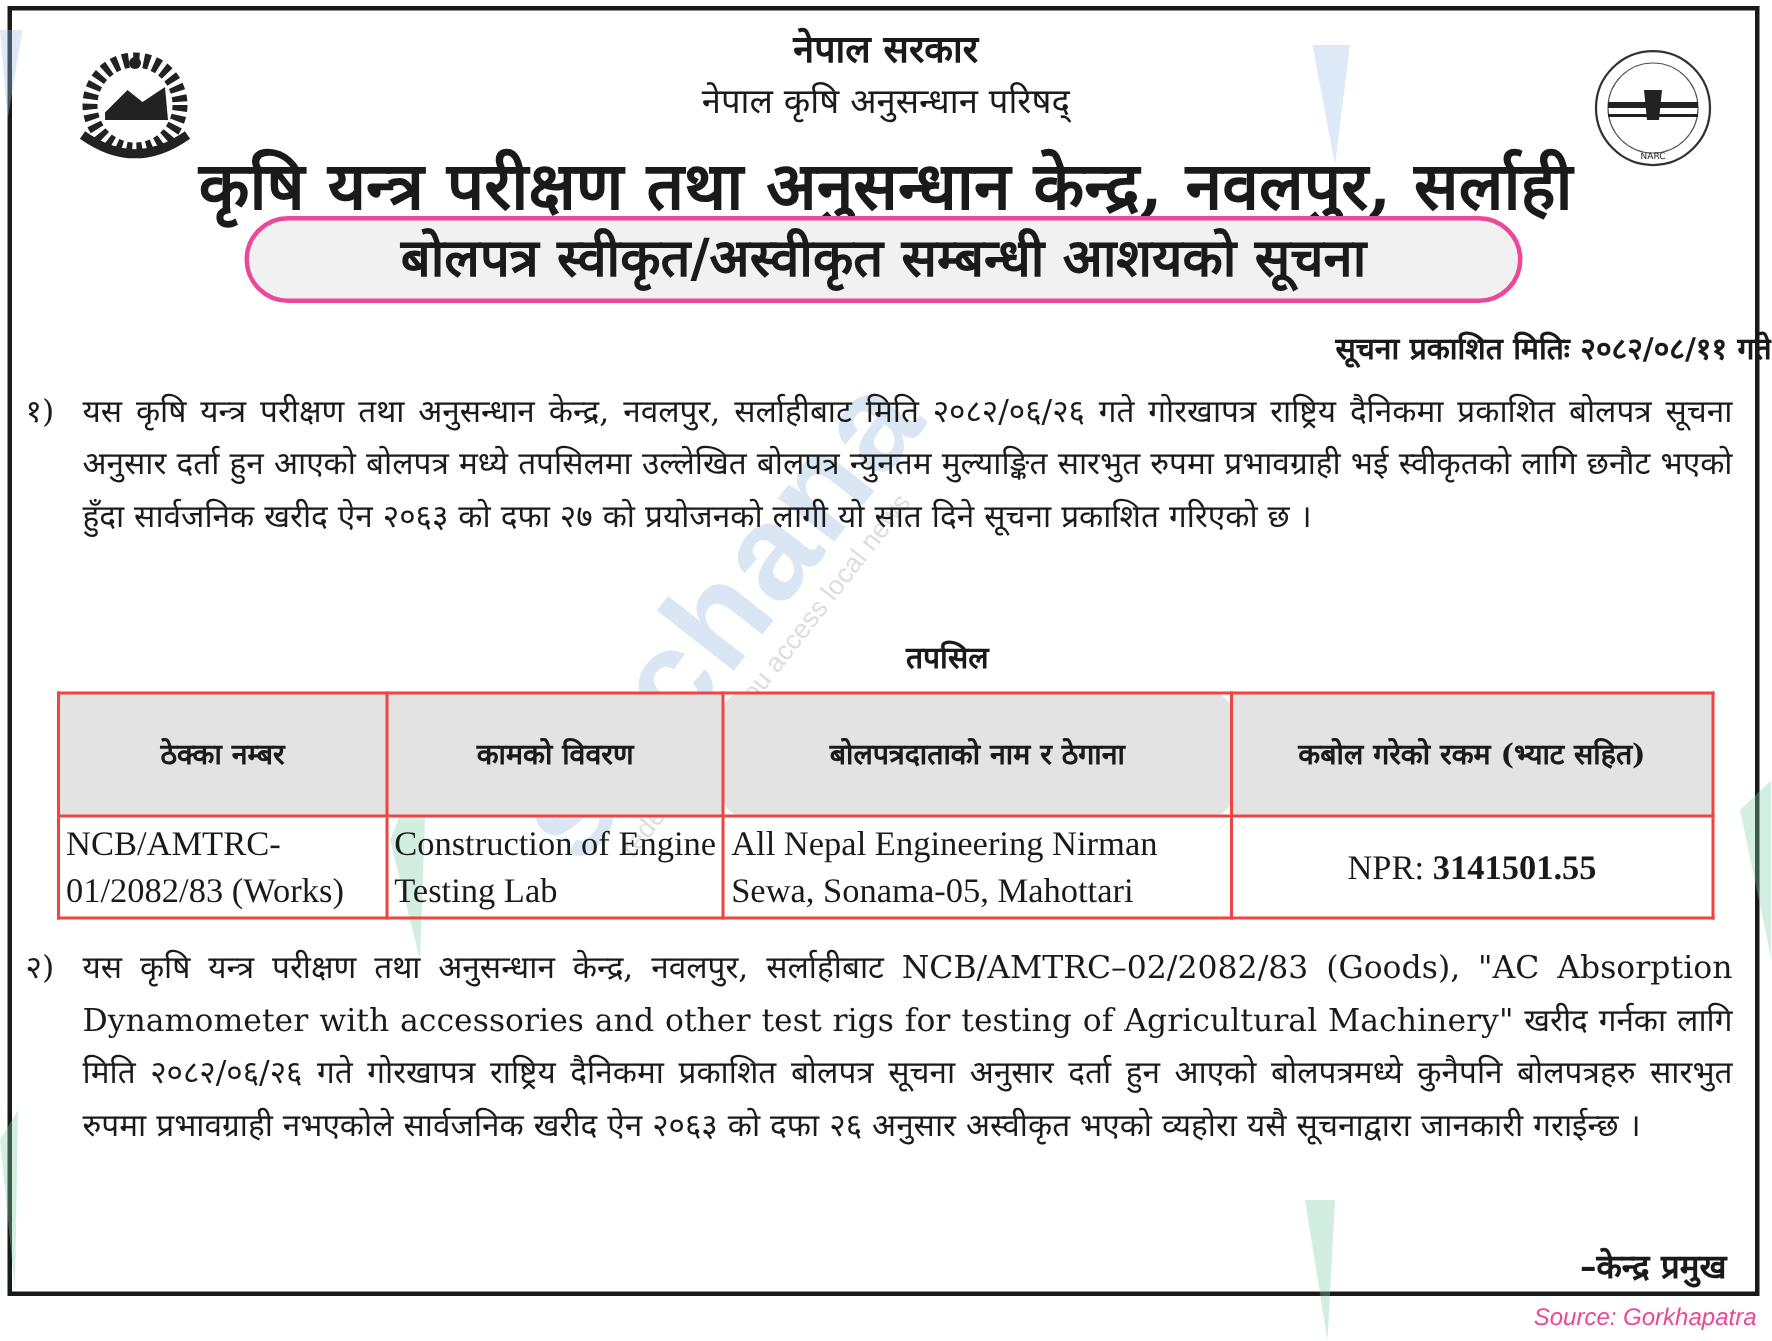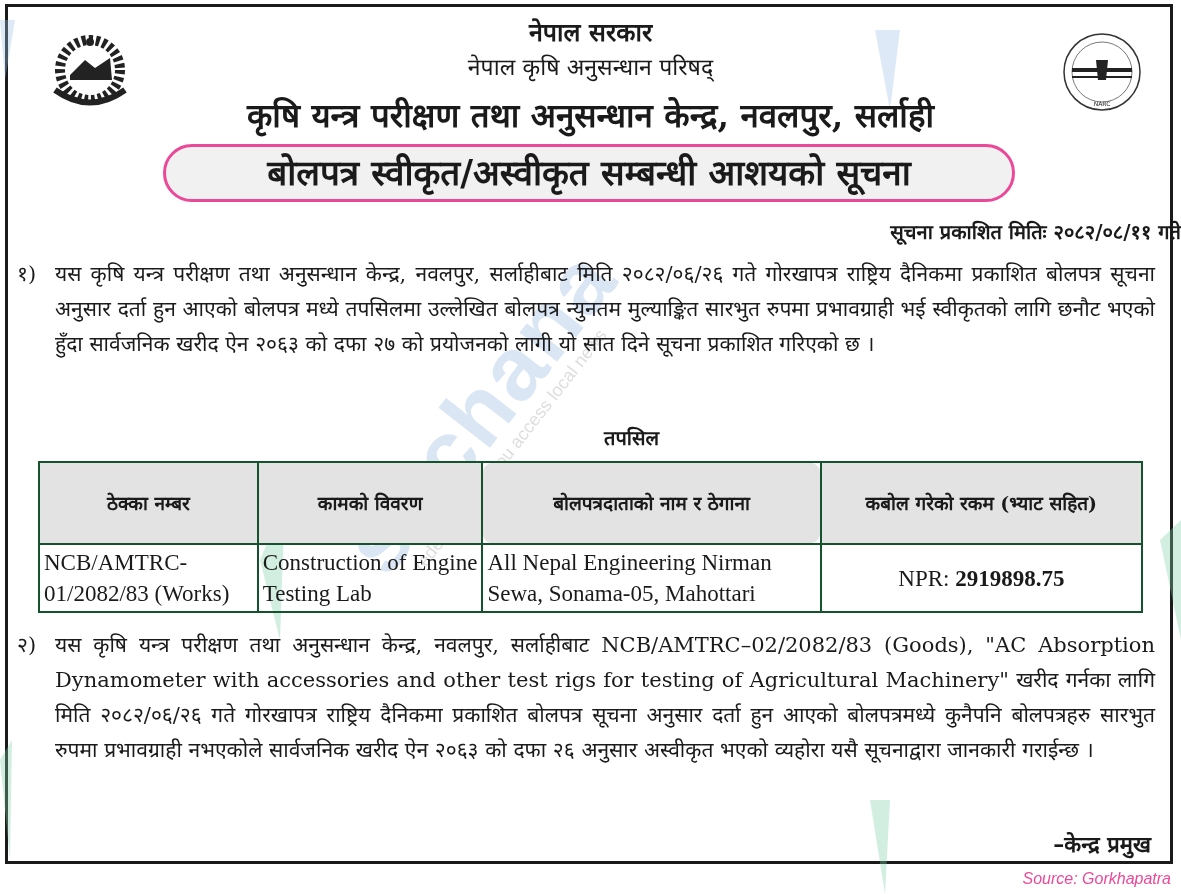--- a/index.html
+++ b/index.html
@@ -12,35 +12,35 @@
              font-family:"Liberation Sans", sans-serif; font-weight:bold; font-size:90px;
              color:#bcd3ec; opacity:0.55; letter-spacing:2px; pointer-events:none; }
   .wm-sub { position:absolute; left:360px; top:440px; transform:rotate(-52deg);
             font-family:"Liberation Sans", sans-serif; font-size:18px; color:#c8c8c8;
             opacity:0.6; pointer-events:none; }
   .emblem-left { position:absolute; left:40px; top:30px; width:100px; height:85px; }
   .emblem-right { position:absolute; left:1060px; top:30px; width:85px; height:85px; }
   .hdr { position:absolute; left:0; width:100%; text-align:center; }
   .h1 { top:14px; font-size:25px; font-weight:bold; left:0; width:1181px; }
   .h2 { top:50px; font-size:23px; font-weight:normal; }
-  .h3 { top:92px; font-size:33px; font-weight:bold; }
+  .h3 { top:92px; font-size:44px; font-weight:bold; }
   .pill { position:absolute; left:163px; top:144px; width:852px; height:58px;
           border:3px solid #ec4899; border-radius:40px; box-sizing:border-box;
           background:#f1f1f1; text-align:center; font-size:35px; font-weight:bold;
           line-height:52px; font-family:"DejaVu Sans", sans-serif; }
   .pubdate { position:absolute; left:0; width:1181px; top:218px; text-align:right;
              font-size:20px; font-weight:bold; }
   .para { position:absolute; font-size:21px; line-height:35px; text-align:justify; }
   .para .num { position:absolute; left:-38px; top:0; }
   .p1 { left:55px; top:257px; width:1100px; }
   .p2 { left:55px; top:628px; width:1100px; }
   .tapsil { position:absolute; left:0; width:1181px; top:424px; text-align:center;
             font-size:20px; font-weight:bold;margin-left:41px; }
   table.tbl { position:absolute; left:38px; top:461px; width:1105px; border-collapse:collapse; }
-  table.tbl th, table.tbl td { border:2px solid #14532d; }
+  table.tbl th, table.tbl td { border:2px solid #ef4444; }
   table.tbl th { background:#e3e3e3; height:78px; font-size:19px; font-weight:bold; line-height:36px; }
   table.tbl td { height:66px; font-family:"Liberation Serif", serif; font-size:23px;
                  line-height:31px; padding:0 4px; vertical-align:middle; }
   .c1 { width:215px; } .c2 { width:221px; } .c3 { width:335px;border-radius:13px; } .c4 { width:318px; }
   .amt { text-align:center; }
   .amt b { font-weight:bold; }
   .sign { position:absolute; right:30px; top:828px; font-size:22px; font-weight:bold;
           font-family:"DejaVu Sans", sans-serif; }
   .source { position:absolute; right:10px; top:870px; font-family:"Liberation Sans", sans-serif;
             font-style:italic; font-size:16px; color:#ec4899; }
@@ -100,21 +100,21 @@
       <th class="c3">बोलपत्रदाताको नाम र ठेगाना</th>
       <th class="c4">कबोल गरेको रकम (भ्याट सहित)</th>
     </tr>
   </thead>
   <tbody>
     <tr>
       <td>NCB/AMTRC-01/2082/83 (Works)</td>
       <td>Construction of Engine Testing Lab</td>
       <td>All Nepal Engineering Nirman Sewa, Sonama-05, Mahottari</td>
       <td class="amt">
-        <span>NPR: </span><b>2919898.75</b>
+        <span>NPR: </span><b>3141501.55</b>
       </td>
     </tr>
   </tbody>
 </table>
 
 <div class="para p2">
   <span class="num">२)</span>
   <span>यस कृषि यन्त्र परीक्षण तथा अनुसन्धान केन्द्र, नवलपुर, सर्लाहीबाट NCB/AMTRC–02/2082/83 (Goods), "AC Absorption Dynamometer with accessories and other test rigs for testing of Agricultural Machinery" खरीद गर्नका लागि मिति २०८२/०६/२६ गते गोरखापत्र राष्ट्रिय दैनिकमा प्रकाशित बोलपत्र सूचना अनुसार दर्ता हुन आएको बोलपत्रमध्ये कुनैपनि बोलपत्रहरु सारभुत रुपमा प्रभावग्राही नभएकोले सार्वजनिक खरीद ऐन २०६३ को दफा २६ अनुसार अस्वीकृत भएको व्यहोरा यसै सूचनाद्वारा जानकारी गराईन्छ ।</span>
 </div>
 

